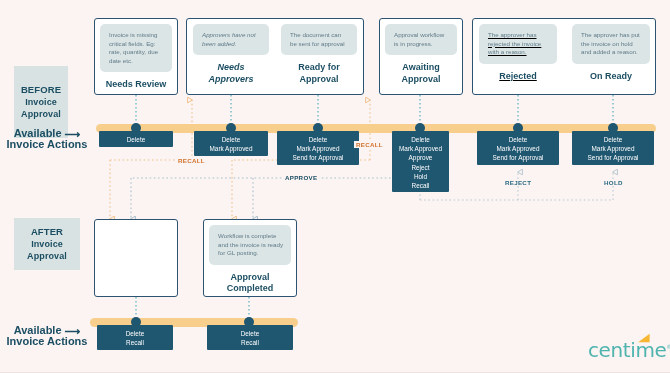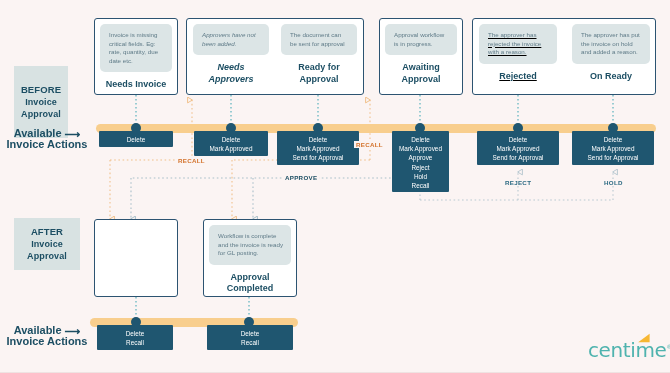--- a/index.html
+++ b/index.html
@@ -154,21 +154,21 @@
 
   <div class="act-label" style="left:1px;top:128px;">
     <div class="row1"><span>Available</span>
       <span class="arrw">⟶</span></div>
     <div>Invoice Actions</div>
   </div>
 
   <div class="card" style="left:94px;top:18px;width:84px;height:77px;"></div>
   <div class="cell" style="left:100px;top:24px;width:72px;">
     <div class="bubble">Invoice is missing critical fields. Eg: rate, quantity, due date etc.</div>
-    <div class="cell-title">Needs Invoice</div>
+    <div class="cell-title">Needs Review</div>
   </div>
 
   <div class="card" style="left:186px;top:18px;width:178px;height:77px;"></div>
   <div class="cell" style="left:193px;top:24px;width:76px;font-style:italic;">
     <div class="bubble">Approvers have not been added.</div>
     <div class="cell-title">Needs
 Approvers</div>
   </div>
   <div class="cell" style="left:281px;top:24px;width:76px;">
     <div class="bubble">The document can be sent for approval</div>

